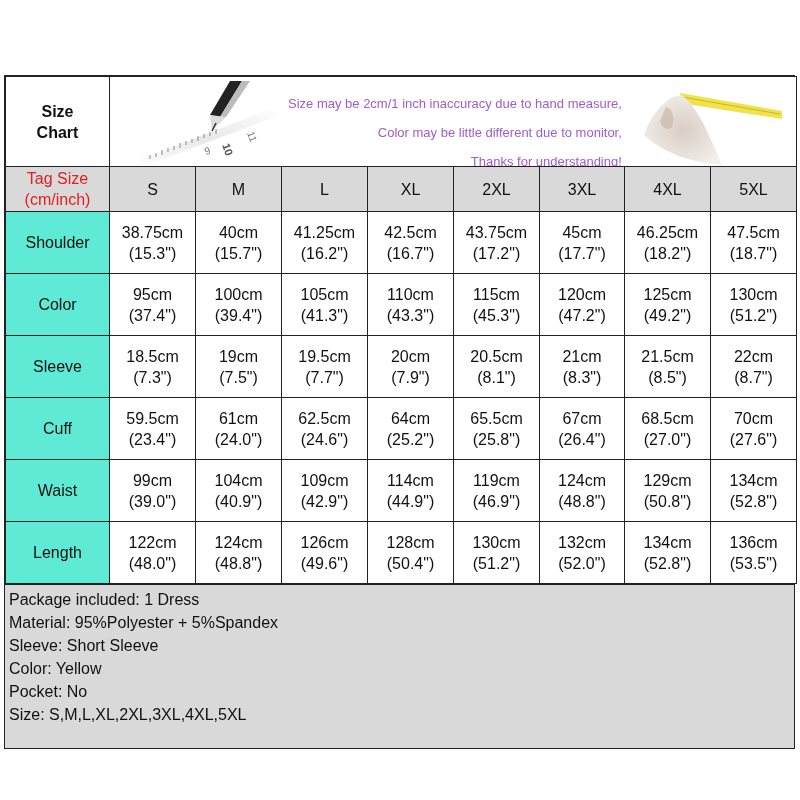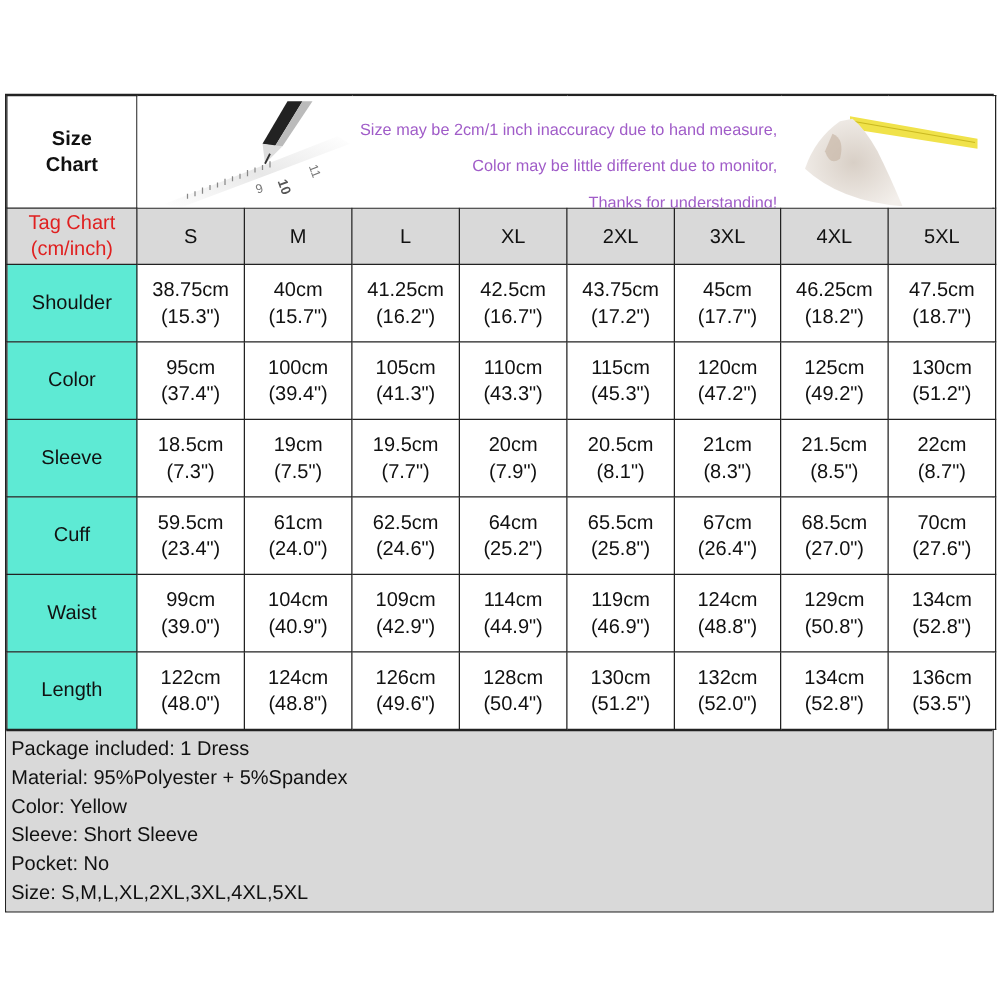--- a/index.html
+++ b/index.html
@@ -12,21 +12,21 @@
                   padding:0; font-size:16px; line-height:21px; }
   .hdr-row td { height:89px; }
   .size-row td { height:44px; background:#d9d9d9; font-size:16px; }
   .data-row td { height:61px; background:#ffffff; }
   .data-row td.label { background:#5eead4; }
   .title-cell { font-weight:bold; font-size:22px; line-height:29px; background:#fff; }
   .tag-cell { color:#e02020; font-size:16px; line-height:20px; background:#d9d9d9; }
   .banner { position:relative; background:#fff; height:89px; overflow:hidden; }
   .banner .notes { position:absolute; left:178px; top:12px; color:#a05cc8; font-size:13px; line-height:29px; text-align:right; }
   .banner svg { position:absolute; }
-  .info { background:#d9d9d9; padding:3px 4px 4px 4px; height:145px; box-sizing:border-box; border-top:1px solid #222; }
+  .info { background:#d9d9d9; padding:3px 4px 4px 4px; height:164px; box-sizing:border-box; border-top:1px solid #222; }
   .info div { font-size:16px; line-height:23px; }
   .cell-line { display:block; }
 </style>
 </head>
 <body>
 
 <div class="chart">
   <table class="grid">
     <colgroup>
       <col style="width:104px">
@@ -93,21 +93,21 @@
             <polygon points="38,12 140,30 140,38 38,22" fill="#f0e24a"></polygon>
             <line x1="40" y1="16" x2="138" y2="33" stroke="#c9b820" stroke-width="1"></line>
             <path d="M30 16 Q10 30 2 54 Q30 80 80 84 Q70 60 60 40 Q50 22 40 14 Z" fill="url(#hg)"></path>
             <path d="M24 26 Q34 30 30 46 Q22 52 18 40 Z" fill="#c9b8a8" opacity="0.7"></path>
           </svg>
         </div>
       </td>
     </tr>
     <tr class="size-row">
       <td class="tag-cell">
-        <span class="cell-line">Tag Chart</span>
+        <span class="cell-line">Tag Size</span>
         <span class="cell-line">(cm/inch)</span>
       </td>
       <td>S</td>
       <td>M</td>
       <td>L</td>
       <td>XL</td>
       <td>2XL</td>
       <td>3XL</td>
       <td>4XL</td>
       <td>5XL</td>
@@ -327,18 +327,18 @@
             <span class="cell-line">136cm</span>
             <span class="cell-line">(53.5")</span>
           </td>
     </tr>
   </tbody>
     </table>
 
   <div class="info">
     <div>Package included: 1 Dress</div>
     <div>Material: 95%Polyester + 5%Spandex</div>
+    <div>Sleeve: Short Sleeve</div>
     <div>Color: Yellow</div>
-    <div>Sleeve: Short Sleeve</div>
     <div>Pocket: No</div>
     <div>Size: S,M,L,XL,2XL,3XL,4XL,5XL</div>
   </div>
 </div>
 
 </body></html>

